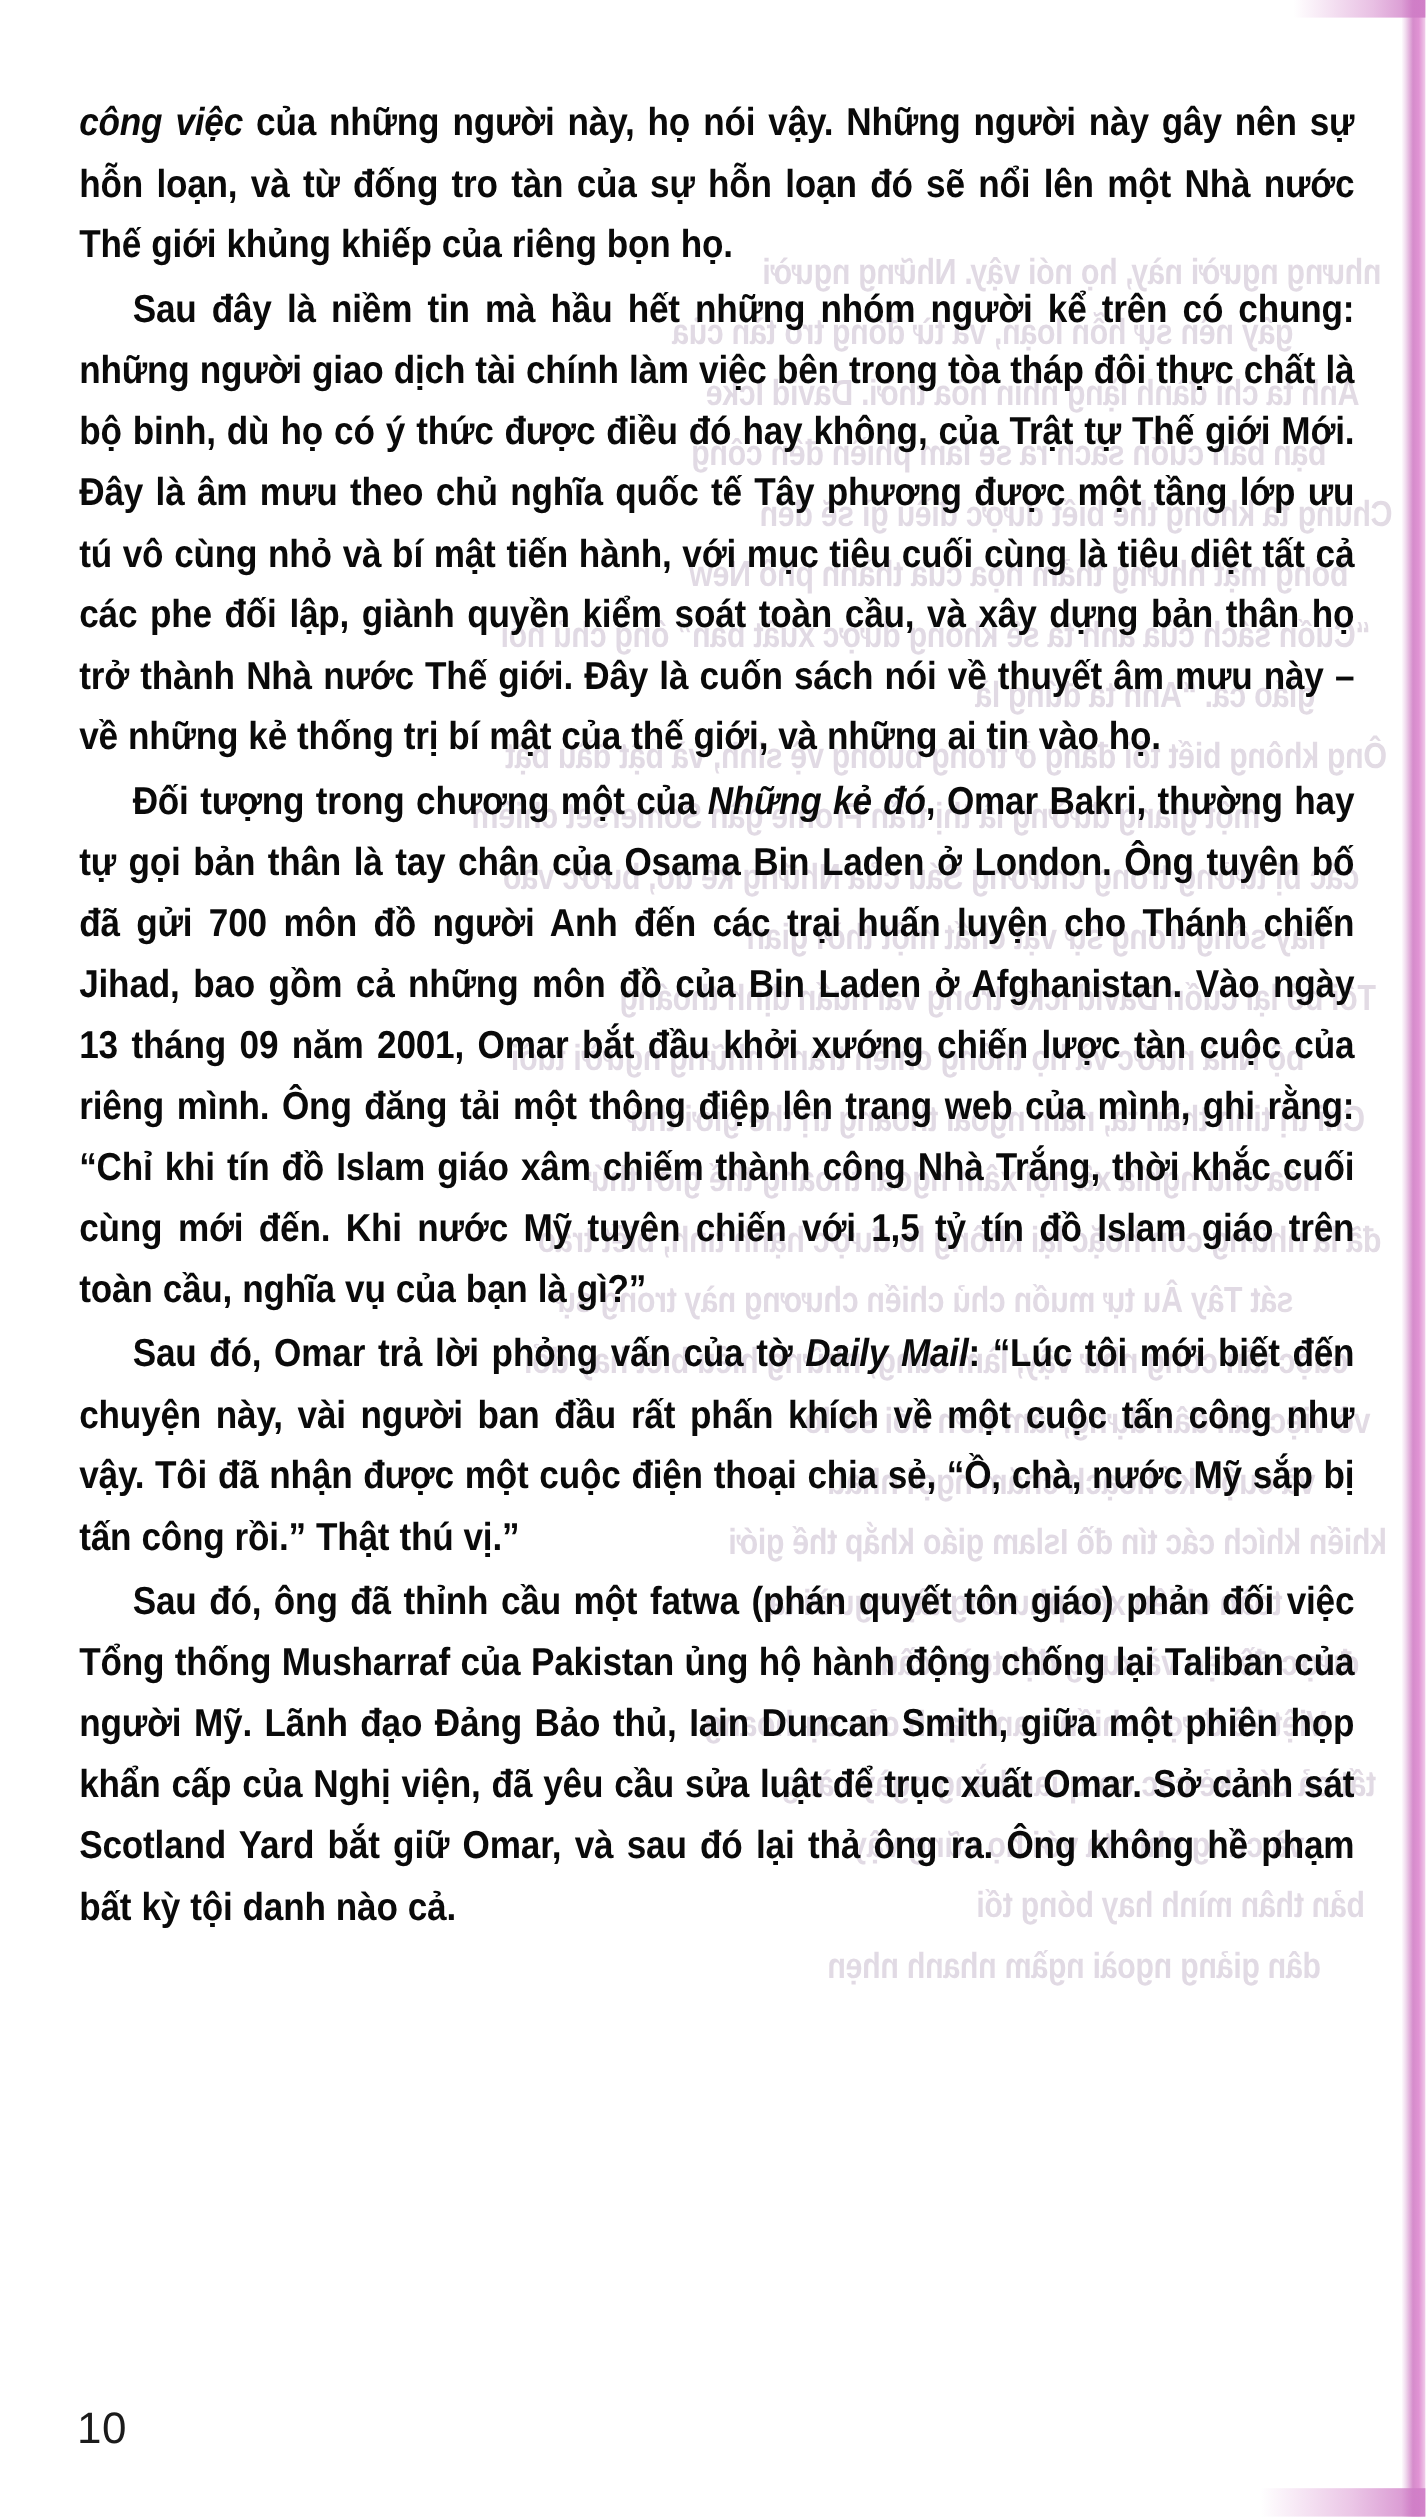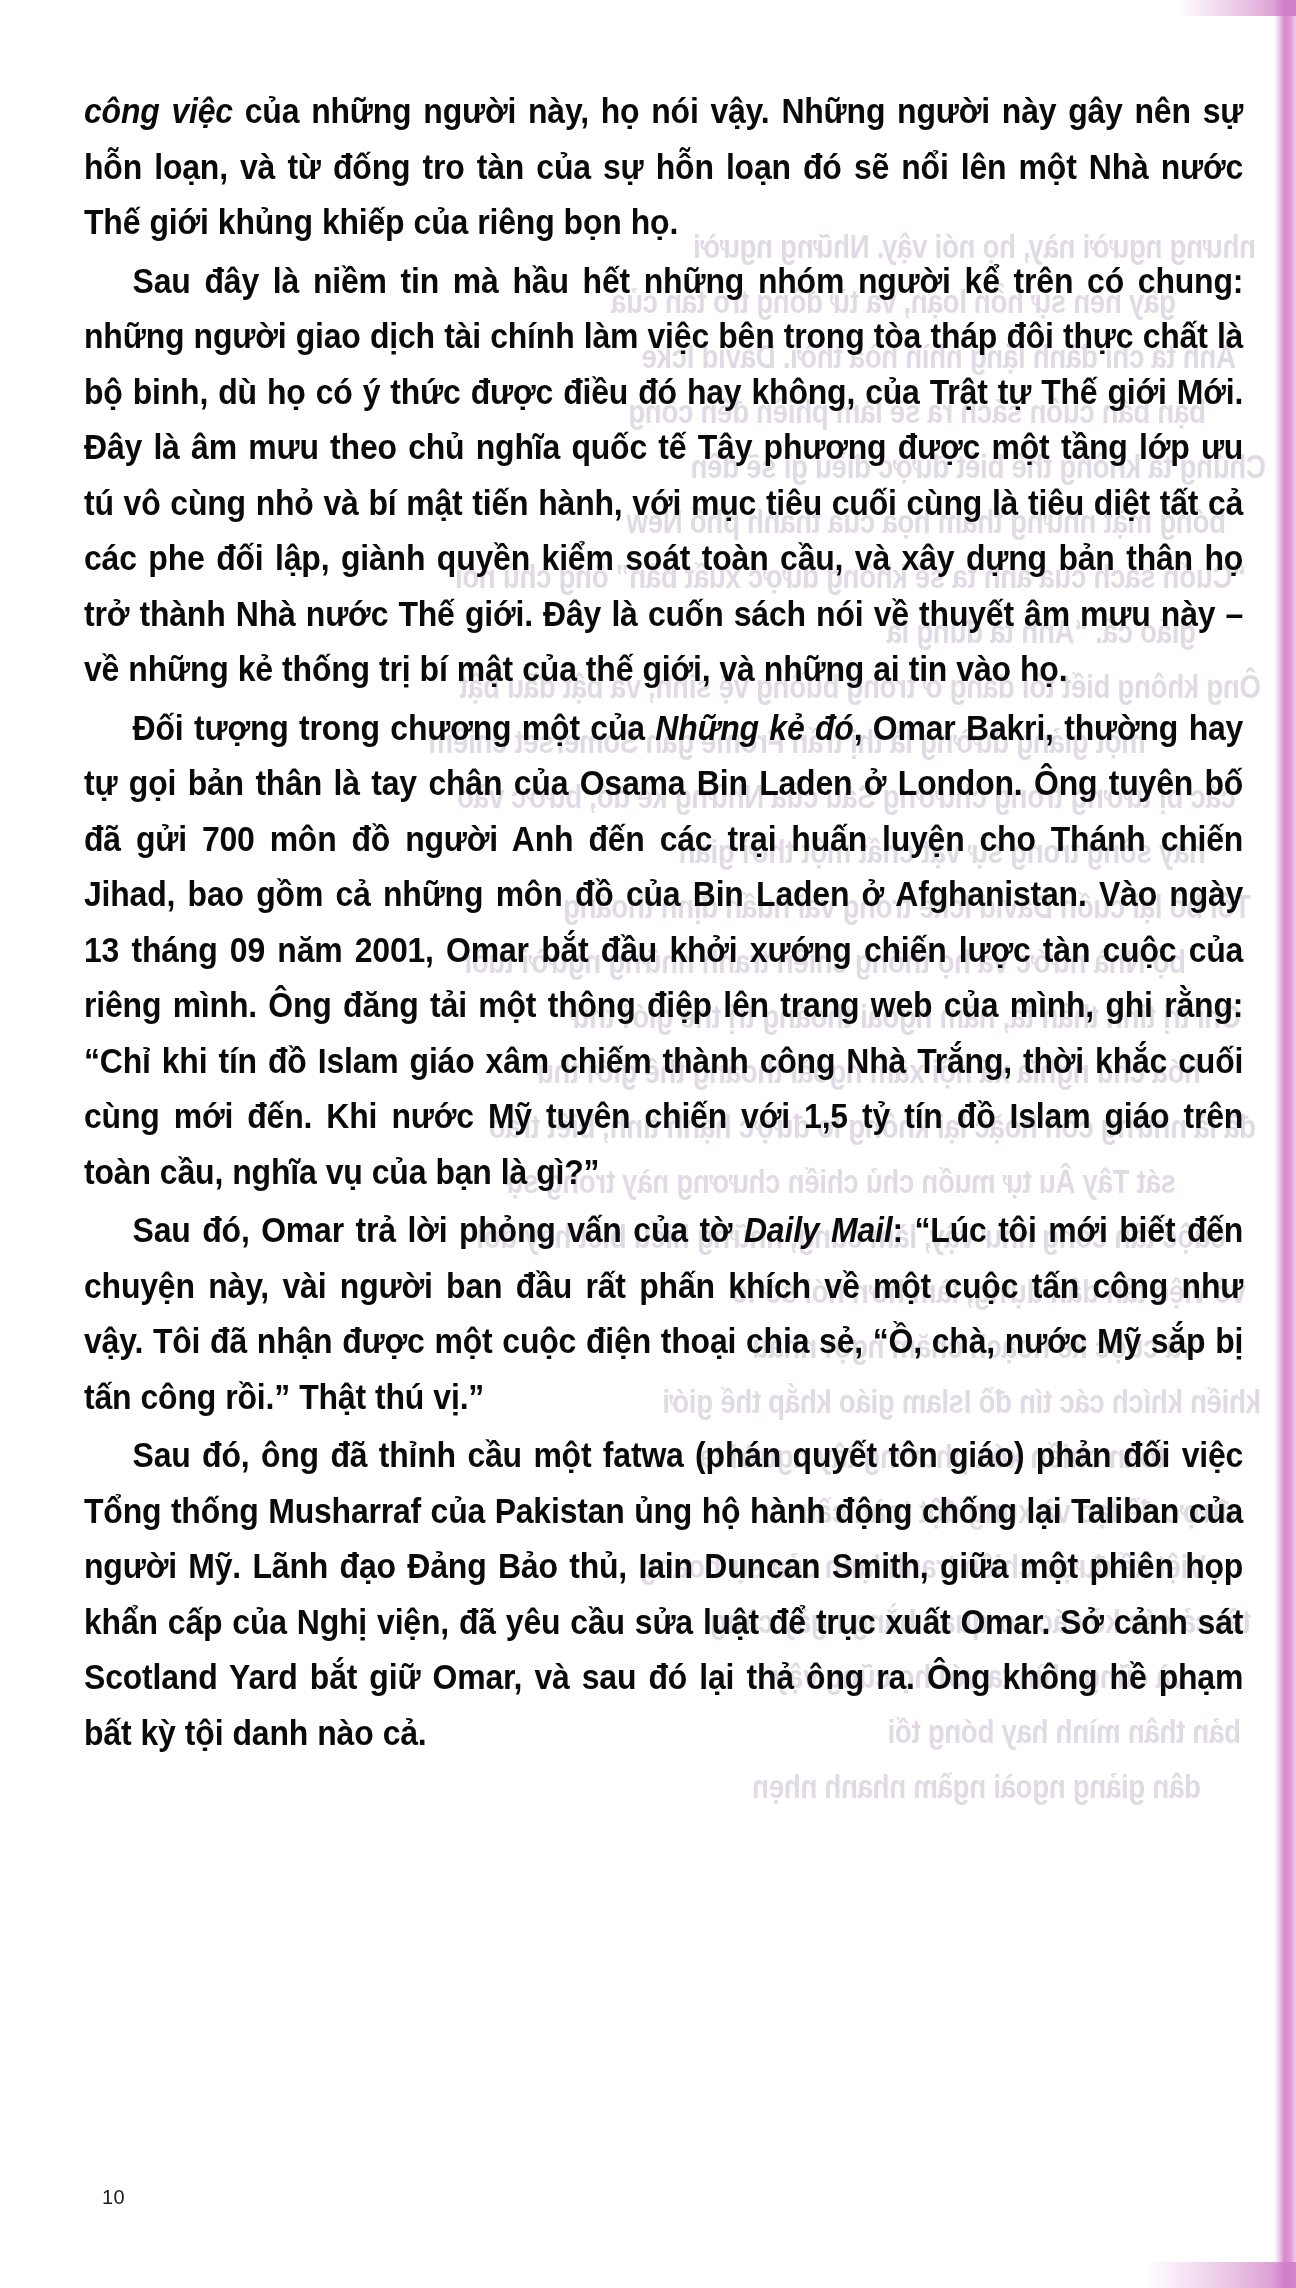--- a/index.html
+++ b/index.html
@@ -59,21 +59,21 @@
     letter-spacing:-0.4px;
     color:#7b5a86;
     white-space:nowrap;
     transform:scaleX(0.84);
     transform-origin:left center;
   }
 
   
   #page-body{
     position:absolute;
-    left:84px;top:84px;
+    left:72px;top:84px;
     width:1160px;
     z-index:10;
   }
   p.para{
     margin:0 0 3px 0;
     font-size:35.5px;
     line-height:55.5px;
     color:#111111;
     text-align:justify;
     text-justify:inter-word;
@@ -90,27 +90,26 @@
 
   
   #page-body{
     filter:blur(0.18px) contrast(1.06);
   }
 
   
   #folio{
     position:absolute;
     left:70px;top:2186px;
-    font-size:20px;
+    font-size:40px;
     font-weight:400;
     color:#1b1b1b;
     letter-spacing:0.5px;
     z-index:12;
     font-family:"Liberation Sans","DejaVu Sans",sans-serif;
-    margin-left:32px;
   }
 </style>
 </head>
 <body>
 
 <div id="paper-tint"></div>
 
 <div id="bleed-layer">
     <div class="bl" style="top: 228px; left: 40px;">nhưng người này, họ nói vậy. Những người</div>
     <div class="bl" style="top: 283px; left: 120px;">gây nên sự hỗn loạn, và từ đống tro tàn của</div>

